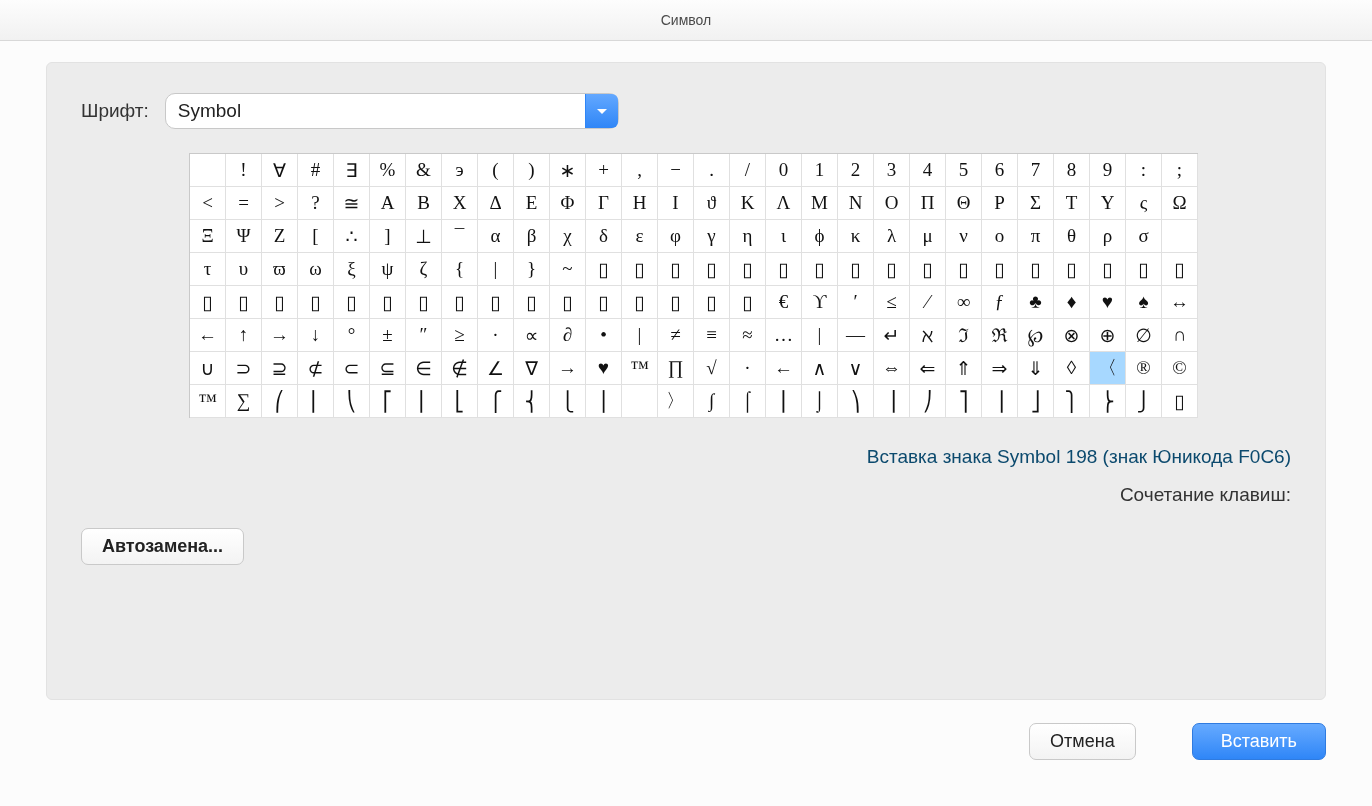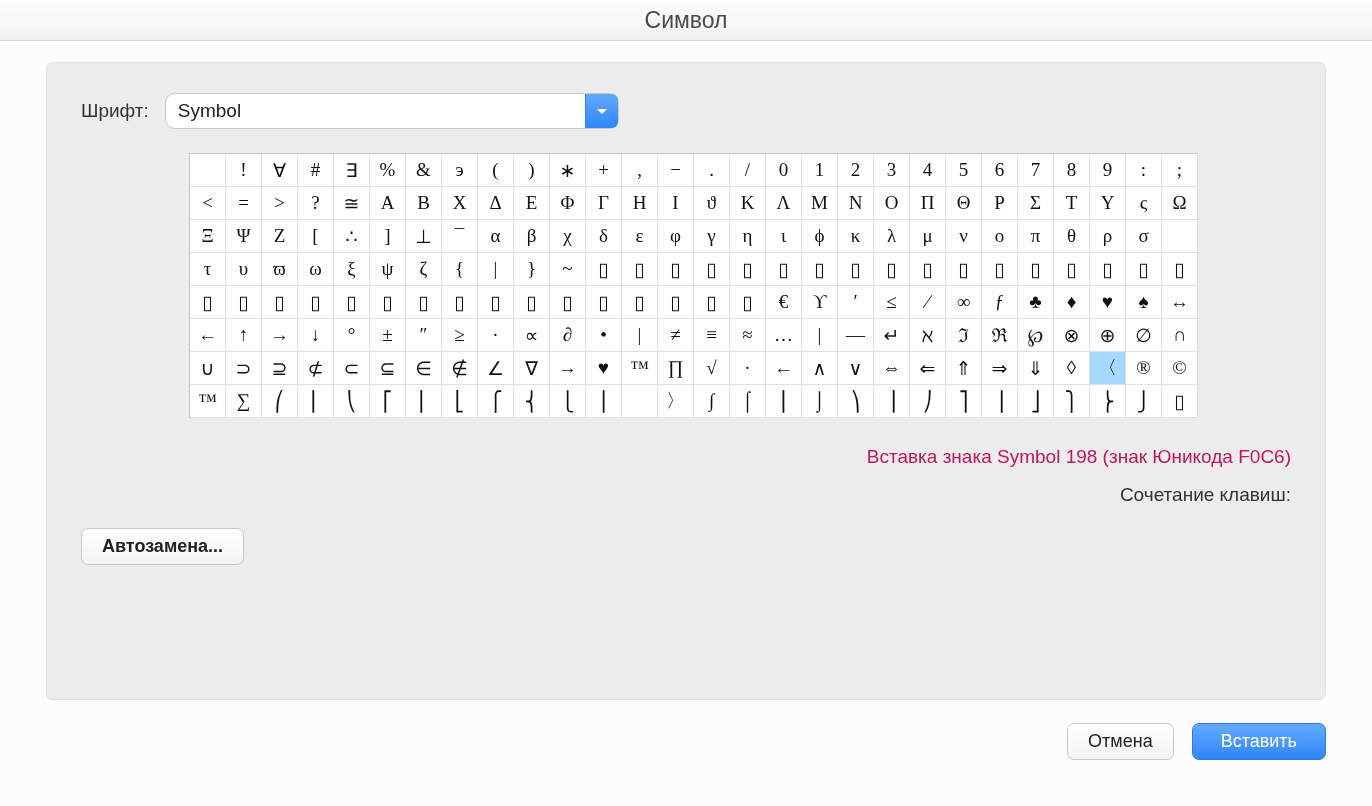--- a/index.html
+++ b/index.html
@@ -1,37 +1,37 @@
 <!DOCTYPE html>
 <html><head>
 <meta charset="utf-8">
 <style>
   html,body{margin:0;padding:0;width:1372px;height:806px;font-family:-apple-system,"Helvetica Neue",Arial,sans-serif;background:#fcfcfc;color:#222;font-size:18px;}
-  .titlebar{height:40px;line-height:40px;text-align:center;font-size:23px;color:#4a4a4a;background:linear-gradient(#fdfdfd,#f1f1f1);border-bottom:1px solid #d8d8d8;}
+  .titlebar{height:40px;line-height:40px;text-align:center;font-size:14px;color:#4a4a4a;background:linear-gradient(#fdfdfd,#f1f1f1);border-bottom:1px solid #d8d8d8;}
   .sheet{position:absolute;top:62px;left:46px;right:46px;bottom:106px;border:1px solid #e2e2e2;border-radius:6px;background:#ececec;padding:22px 34px 26px 34px;box-sizing:border-box;text-align:right;}
   .segwrap{width:100%;text-align:center;position:absolute;top:72px;left:0;}
   .segctrl{display:inline-flex;border:1px solid #c7c7c7;border-radius:6px;overflow:hidden;font-size:18px;background:#fff;}
   .segctrl .seg{padding:6px 24px;cursor:default;user-select:none;}
   .segctrl .active{background:linear-gradient(#5aa7ff,#2e86f7);color:#fff;}
   .segctrl .seg+.seg{border-left:1px solid #c7c7c7;}
   .fontrow{display:flex;align-items:center;gap:16px;margin-top:8px;}
   .lbl{font-size:19px;color:#333;}
   .combo{position:relative;width:440px;height:34px;background:#fff;border:1px solid #c8c8c8;border-radius:10px;display:flex;align-items:center;padding-left:12px;font-size:19px;}
   .combo .cbtn{position:absolute;right:0;top:0;bottom:0;width:32px;background:linear-gradient(#63a8ff,#2f86f7);border-left:1px solid #2f86f7;border-radius:0 6px 6px 0;display:flex;align-items:center;justify-content:center;}
   .combo .cbtn svg{width:12px;height:12px;fill:#fff;}
   .gridwrap{margin:24px 0 0 108px;border:1px solid #c9c9c9;border-right:none;border-bottom:none;width:fit-content;background:#fff;}
   .grow{display:flex;}
   .cell{width:35px;height:32px;border-right:1px solid #e0e0e0;border-bottom:1px solid #e0e0e0;display:flex;align-items:center;justify-content:center;font-family:"Times New Roman",serif;font-size:19px;color:#111;user-select:none;cursor:default;}
   .cell.sel{background:#a7d8ff;}
-  .info{margin-top:28px;font-size:19px;color:#be185d;}
+  .info{margin-top:28px;font-size:19px;color:#0c4a6e;}
   .info2{margin-top:16px;font-size:19px;color:#333;}
   .btnrow{margin-top:22px;display:flex;gap:20px;font-weight:bold;}
   .macbtn{background:linear-gradient(#ffffff,#f3f3f3);border:1px solid #c9c9c9;border-radius:7px;padding:7px 20px;font-size:18px;color:#222;cursor:default;}
   .dlgbtns{position:absolute;right:46px;bottom:46px;display:flex;gap:18px;}
-  .primary{background:linear-gradient(#66aaff,#2f86f7);border:1px solid #2f7be0;color:#fff;border-radius:7px;padding:7px 28px;font-size:18px;cursor:default;}
+  .primary{background:linear-gradient(#66aaff,#2f86f7);border:1px solid #2f7be0;color:#fff;border-radius:7px;padding:7px 28px;font-size:18px;cursor:default;margin-left:38px;}
 </style>
 </head>
 <body>
 
 <div class="titlebar">Символ</div>
 
 <div class="segwrap">
   <div class="segctrl">
     <div class="seg active">Символы</div>
     <div class="seg">Специальные знаки</div>

